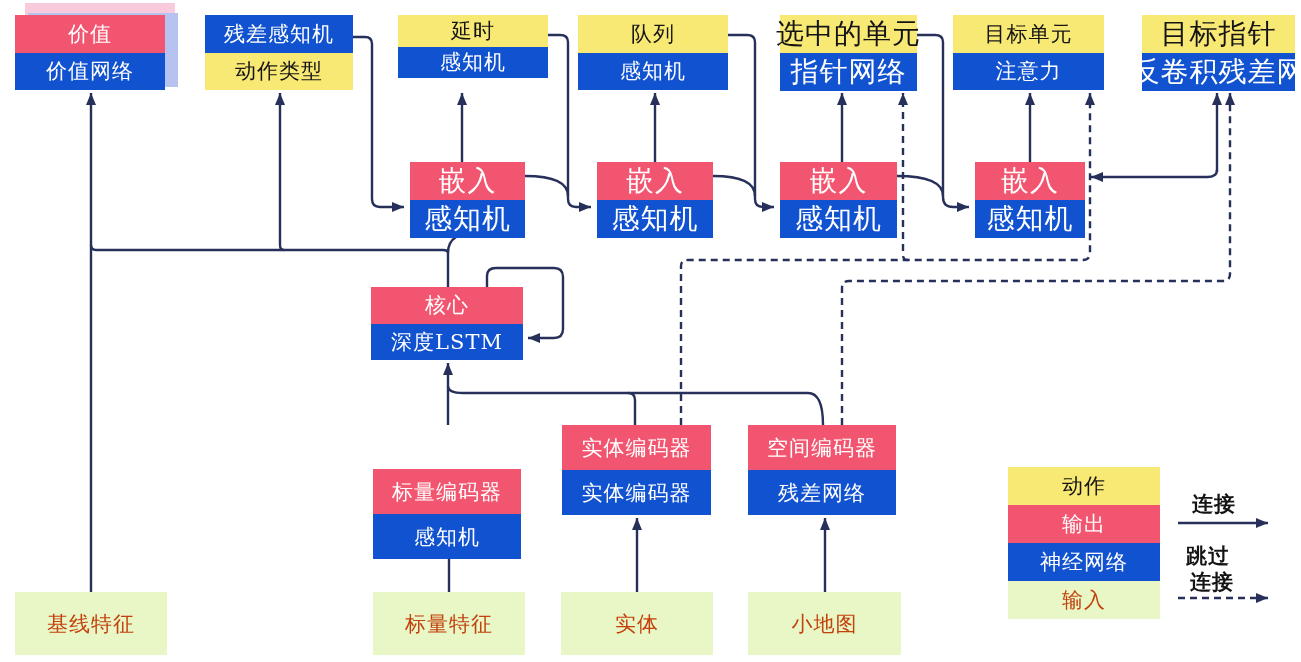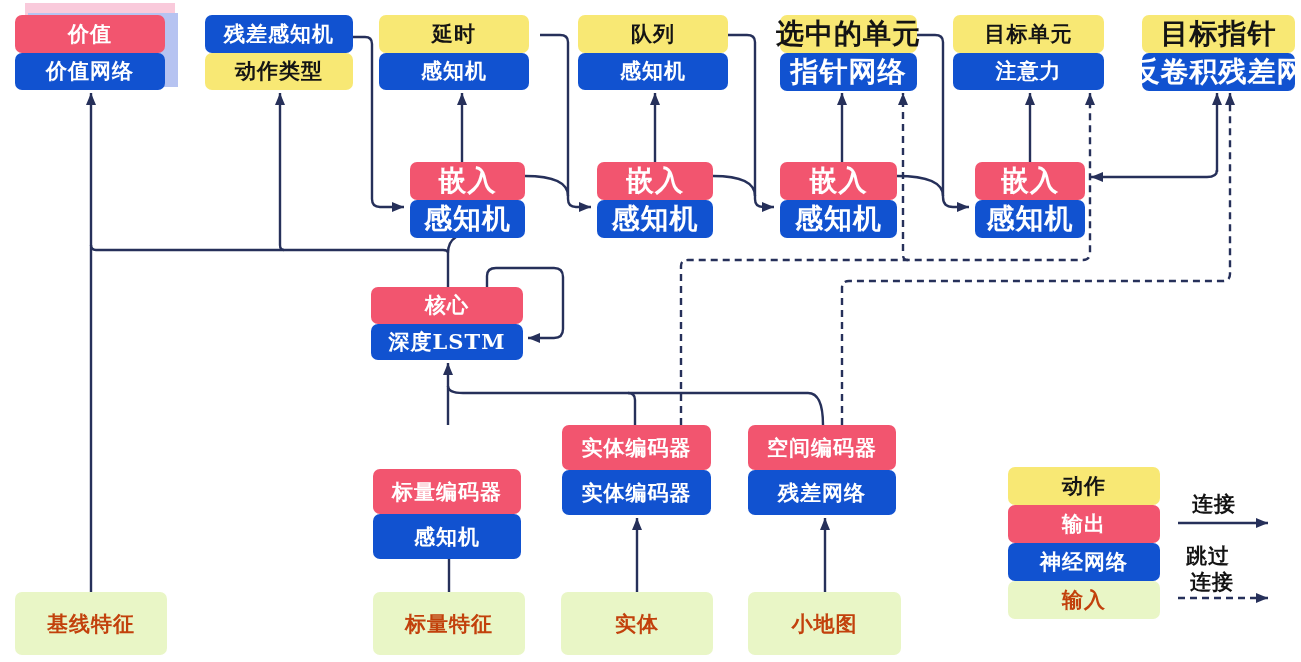--- a/index.html
+++ b/index.html
@@ -3,21 +3,21 @@
 <meta charset="utf-8">
 <style>
   html,body{margin:0;padding:0;background:#ffffff;}
   #canvas{
     position:relative;width:1301px;height:662px;background:#ffffff;overflow:hidden;
     font-family:"DejaVu Serif","Liberation Serif",serif;
   }
   #wires{position:absolute;left:0;top:0;z-index:1;}
   .node{position:absolute;z-index:2;display:flex;flex-direction:column;}
   .band{flex:1;display:flex;align-items:center;justify-content:center;
-        font-size:21px;letter-spacing:1px;white-space:nowrap;font-weight:700;border-radius:7px;}
+        font-size:21px;letter-spacing:1px;white-space:nowrap;font-weight:400;}
   .band.sm{font-size:28px;}
   .yellow{background:#F8E874;color:#141414;}
   .red{background:#F2556F;color:#ffffff;}
   .blue{background:#1152D0;color:#ffffff;}
   .green{background:#E9F6C6;color:#c2410c;}
   .shadow-layer{position:absolute;z-index:0;}
   .legend-label{position:absolute;z-index:2;font-size:21px;color:#141414;
         font-weight:600;letter-spacing:1px;white-space:nowrap;}
 </style>
 </head>
@@ -89,21 +89,21 @@
   </svg>
 
   <div class="node" style="left:15px;top:15px;width:150px;height:75px;">
     <div class="band red">价值</div>
     <div class="band blue">价值网络</div>
   </div>
   <div class="node" style="left:205px;top:15px;width:148px;height:75px;">
     <div class="band blue">残差感知机</div>
     <div class="band yellow">动作类型</div>
   </div>
-  <div class="node" style="left:371px;top:15px;width:150px;height:75px;padding-left:8px;">
+  <div class="node" style="left:390px;top:15px;width:150px;height:63px;padding-left:8px;">
     <div class="band yellow">延时</div>
     <div class="band blue">感知机</div>
   </div>
   <div class="node" style="left:578px;top:15px;width:150px;height:75px;">
     <div class="band yellow">队列</div>
     <div class="band blue">感知机</div>
   </div>
   <div class="node" style="left:780px;top:15px;width:137px;height:75px;">
     <div class="band yellow sm">选中的单元</div>
     <div class="band blue sm">指针网络</div>

